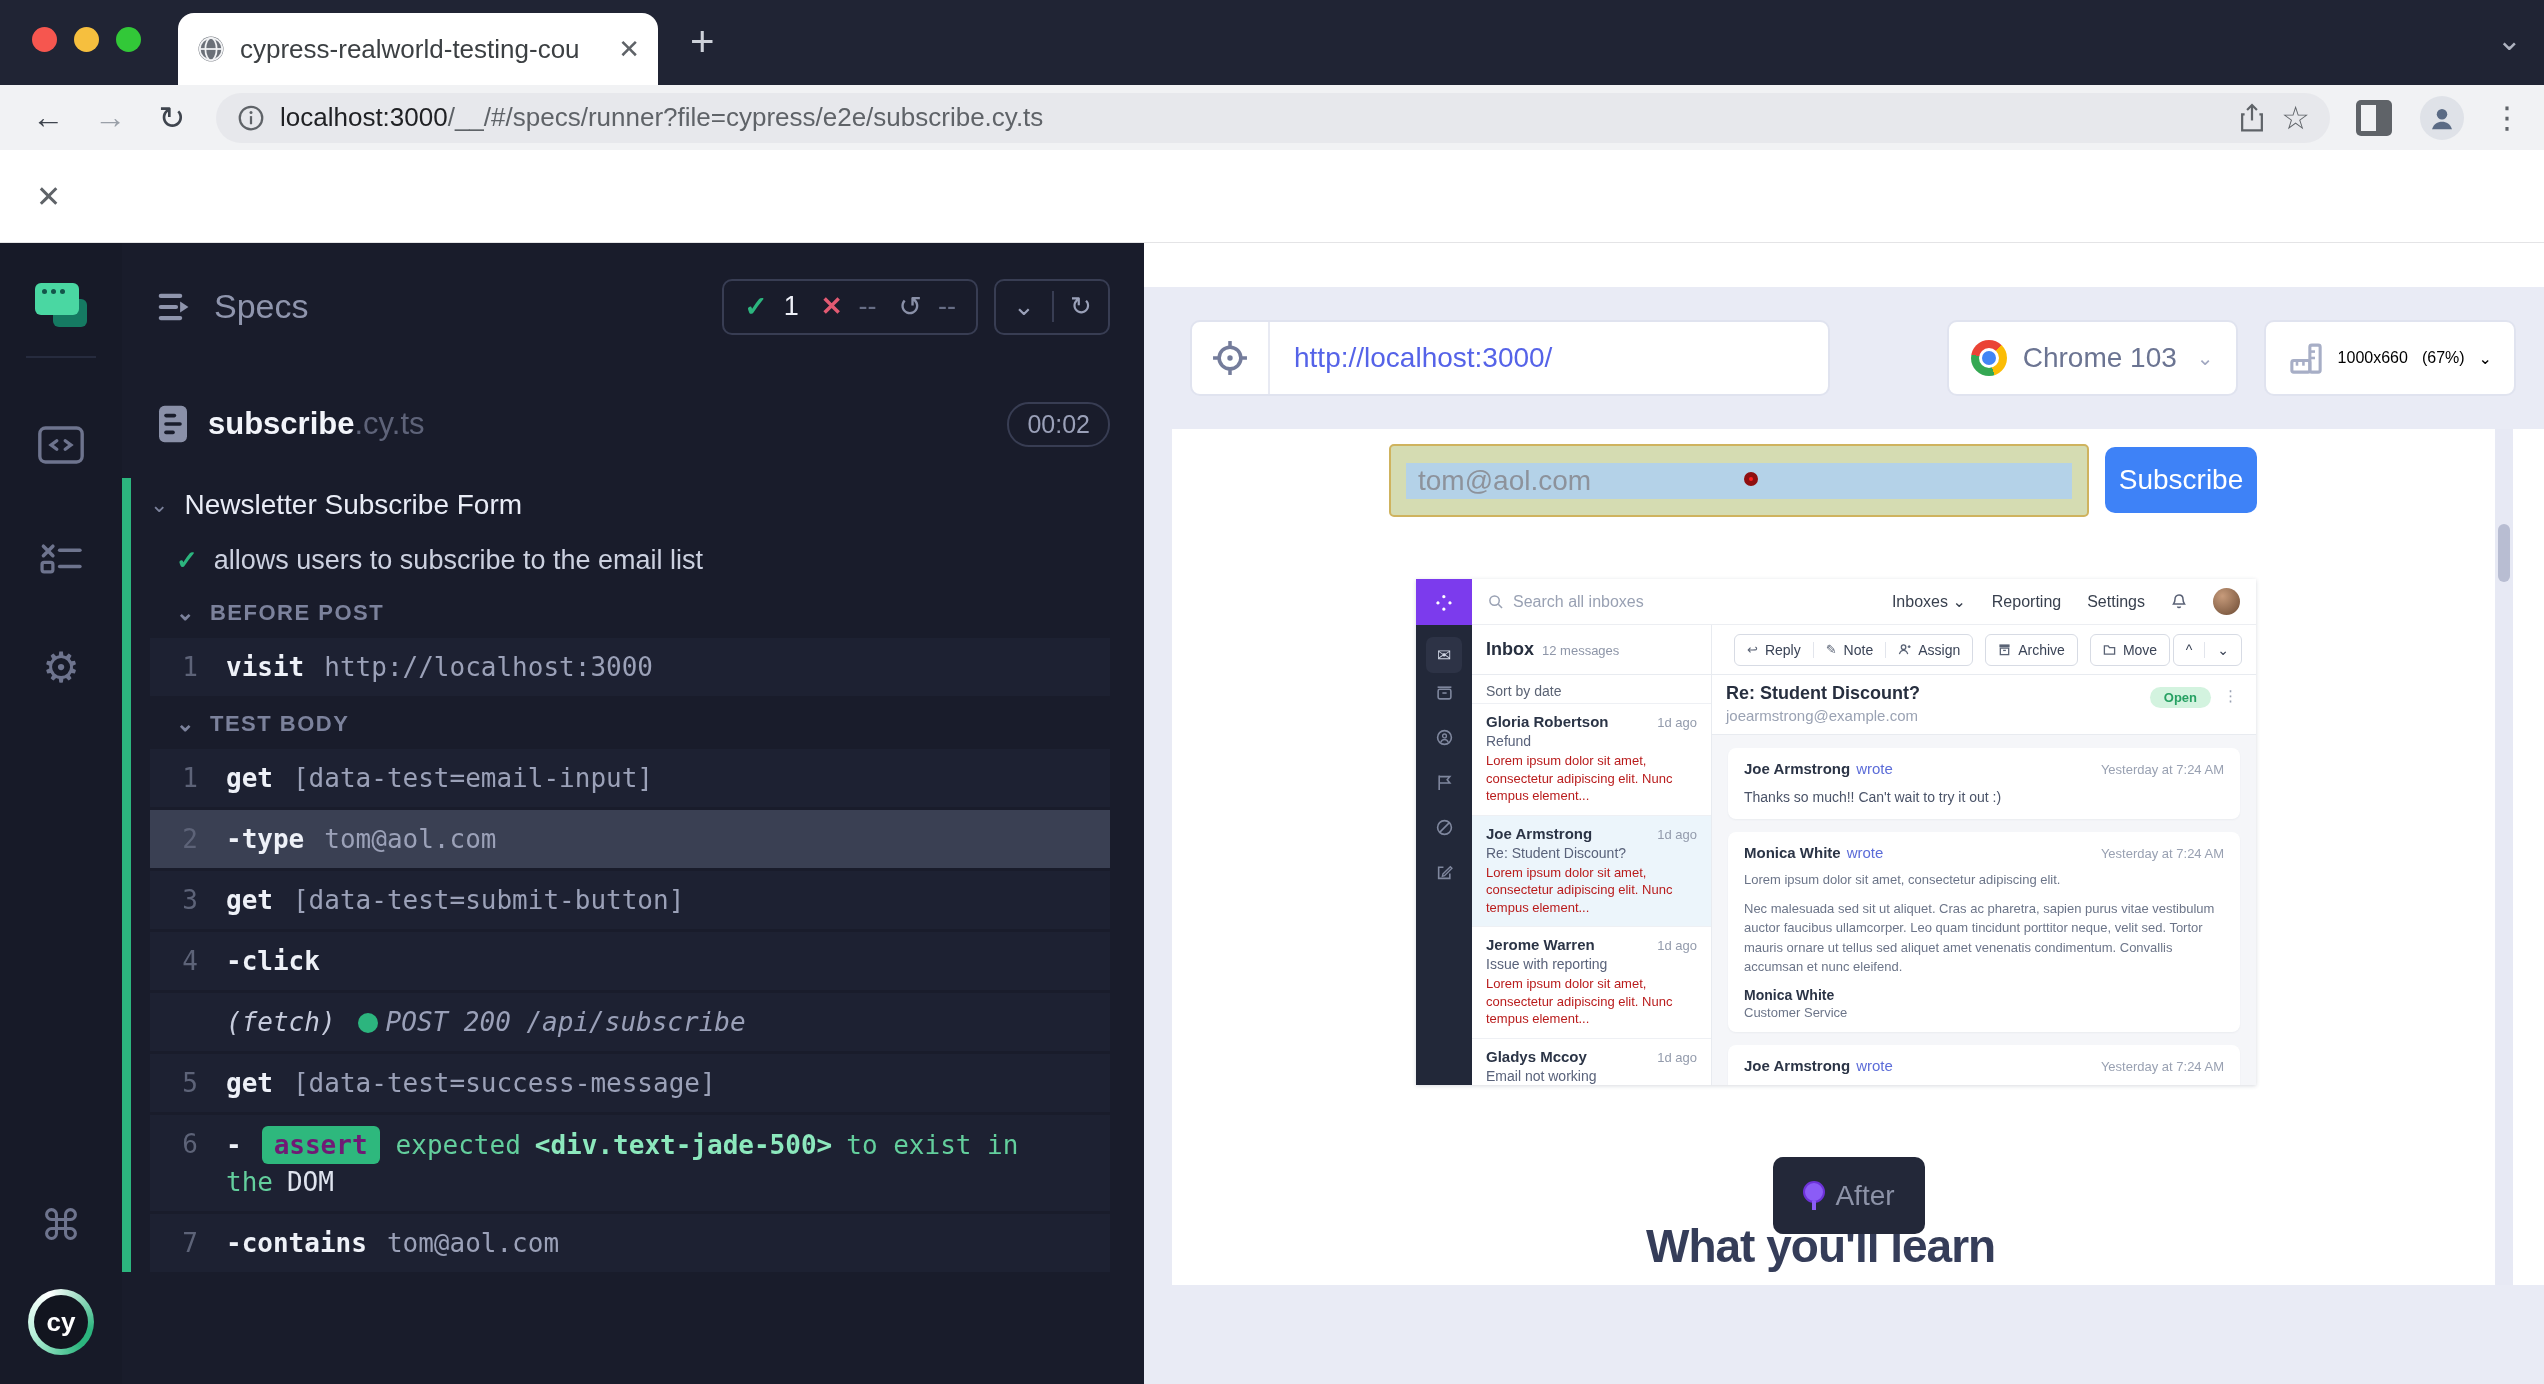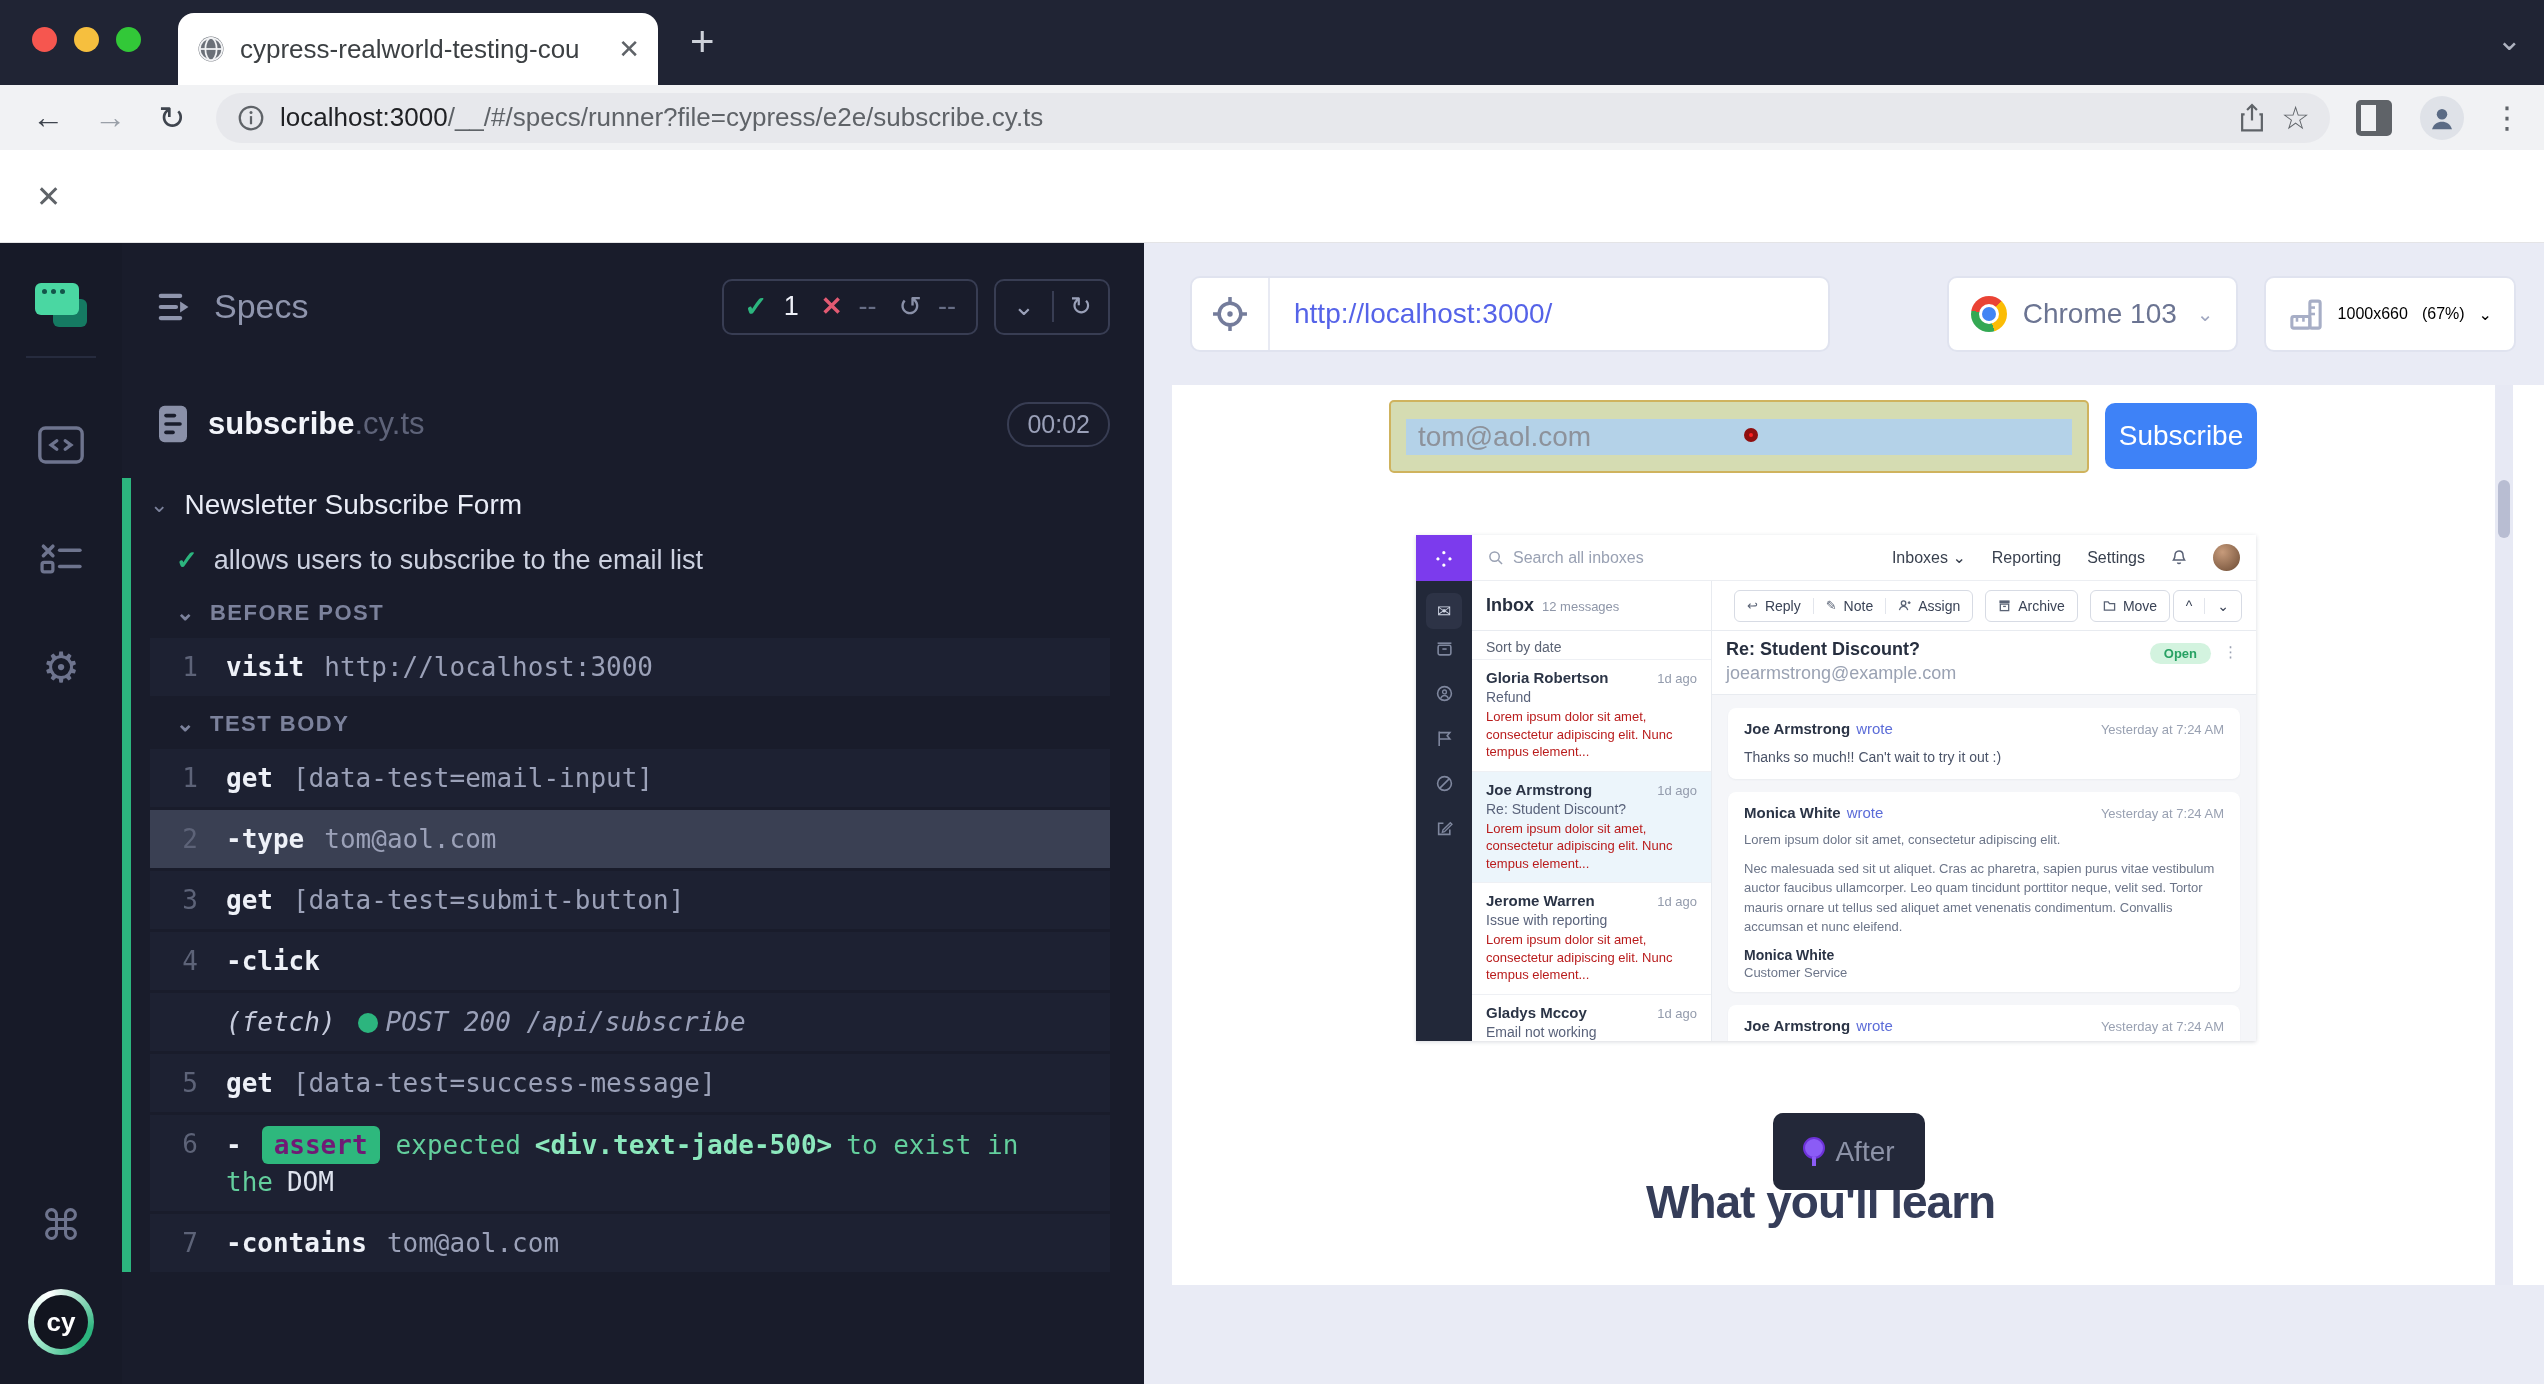--- a/index.html
+++ b/index.html
@@ -78,21 +78,21 @@
   .cmd-name{color:#eef1f8;font-weight:bold;margin-right:20px;}
   .evt-label{color:#c6cbdc;font-style:italic;margin-right:22px;}
   .evt-dot{display:inline-block;width:20px;height:20px;border-radius:50%;background:#2cb57e;margin-right:8px;vertical-align:-2px;}
   .evt-text{color:#9aa0b8;font-style:italic;}
   .assert-badge{display:inline-block;background:#2eb87d;color:#701a75;font-weight:bold;border-radius:6px;padding:1px 12px;margin-right:16px;}
   .as-pre{color:#63cf9d;margin-right:14px;}
   .as-sel{color:#8ce8bd;font-weight:bold;margin-right:14px;}
   .as-tail{color:#dfe4ef;}
 
   
-  #aut{flex:1;background:#e9ebf5;position:relative;}
+  #aut{flex:1;background:#e9ebf5;position:relative;margin-top:44px;}
   .aut-header{position:absolute;left:0;top:0;right:0;height:142px;display:flex;align-items:center;padding:0 28px 0 46px;}
   .wbox{background:#fff;border:2px solid #e0e3ef;border-radius:10px;height:76px;display:flex;align-items:center;}
   .urlbox{width:640px;}
   .crosshair-cell{width:78px;display:flex;justify-content:center;align-items:center;border-right:2px solid #e8eaf3;height:100%;}
   .aut-url{padding-left:24px;font-size:28px;color:#5563e8;}
   .selbox{margin-left:auto;padding:0 22px;gap:16px;}
   .selbox .lbl{font-size:28px;color:#6b7492;}
   .selbox .dd{font-size:20px;color:#a0a7c0;margin-left:4px;}
   .vpbox{margin-left:26px;padding:0 22px;gap:14px;}
   .chrome-logo{width:36px;height:36px;border-radius:50%;background:conic-gradient(#ea4335 0 12%,#fbbc05 12% 45%,#34a853 45% 78%,#ea4335 78% 100%);position:relative;}
@@ -131,21 +131,21 @@
   .msg{padding:9px 14px 10px;border-top:1px solid #eef0f4;}
   .msg.sel{background:#ecf5fb;}
   .msg-line1{display:flex;justify-content:space-between;align-items:baseline;}
   .msg-name{font-size:15px;font-weight:bold;color:#2b3446;}
   .msg-time{font-size:13px;color:#939bac;}
   .msg-subj{font-size:14px;color:#59627a;margin-top:3px;}
   .msg-prev{font-size:13px;color:#b91c1c;margin-top:3px;line-height:1.35;}
   .shot-detail{position:absolute;left:296px;top:96px;right:0;bottom:0;background:#f5f6f9;overflow:hidden;}
   .det-head{background:#fff;border-bottom:1px solid #e8ebf0;padding:8px 14px 10px;display:flex;align-items:flex-start;}
   .det-subject{font-size:18px;font-weight:bold;color:#272f3f;}
-  .det-email{font-size:18px;color:#9aa2b3;margin-top:3px;}
+  .det-email{font-size:15px;color:#9aa2b3;margin-top:3px;}
   .open-pill{margin-left:auto;background:#d3f3df;color:#27a163;font-size:13px;font-weight:bold;border-radius:12px;padding:3px 14px;margin-top:4px;}
   .det-dots{color:#9aa2b3;font-size:15px;margin:4px 4px 0 12px;}
   .card{background:#fff;border-radius:8px;margin:13px 16px;padding:12px 16px;box-shadow:0 1px 2px rgba(40,50,80,.05);}
   .card-head{display:flex;align-items:baseline;}
   .card-name{font-size:15px;font-weight:bold;color:#2b3446;}
   .card-wrote{font-size:15px;color:#5b6cd8;margin-left:6px;}
   .card-time{margin-left:auto;font-size:13px;color:#99a1b2;}
   .card-body{font-size:14px;color:#4a5368;margin-top:10px;line-height:1.45;}
   .card-p{font-size:13px;color:#6c7589;margin-top:9px;line-height:1.5;}
   .sig-name{font-size:14px;font-weight:bold;color:#2b3446;margin-top:10px;}

